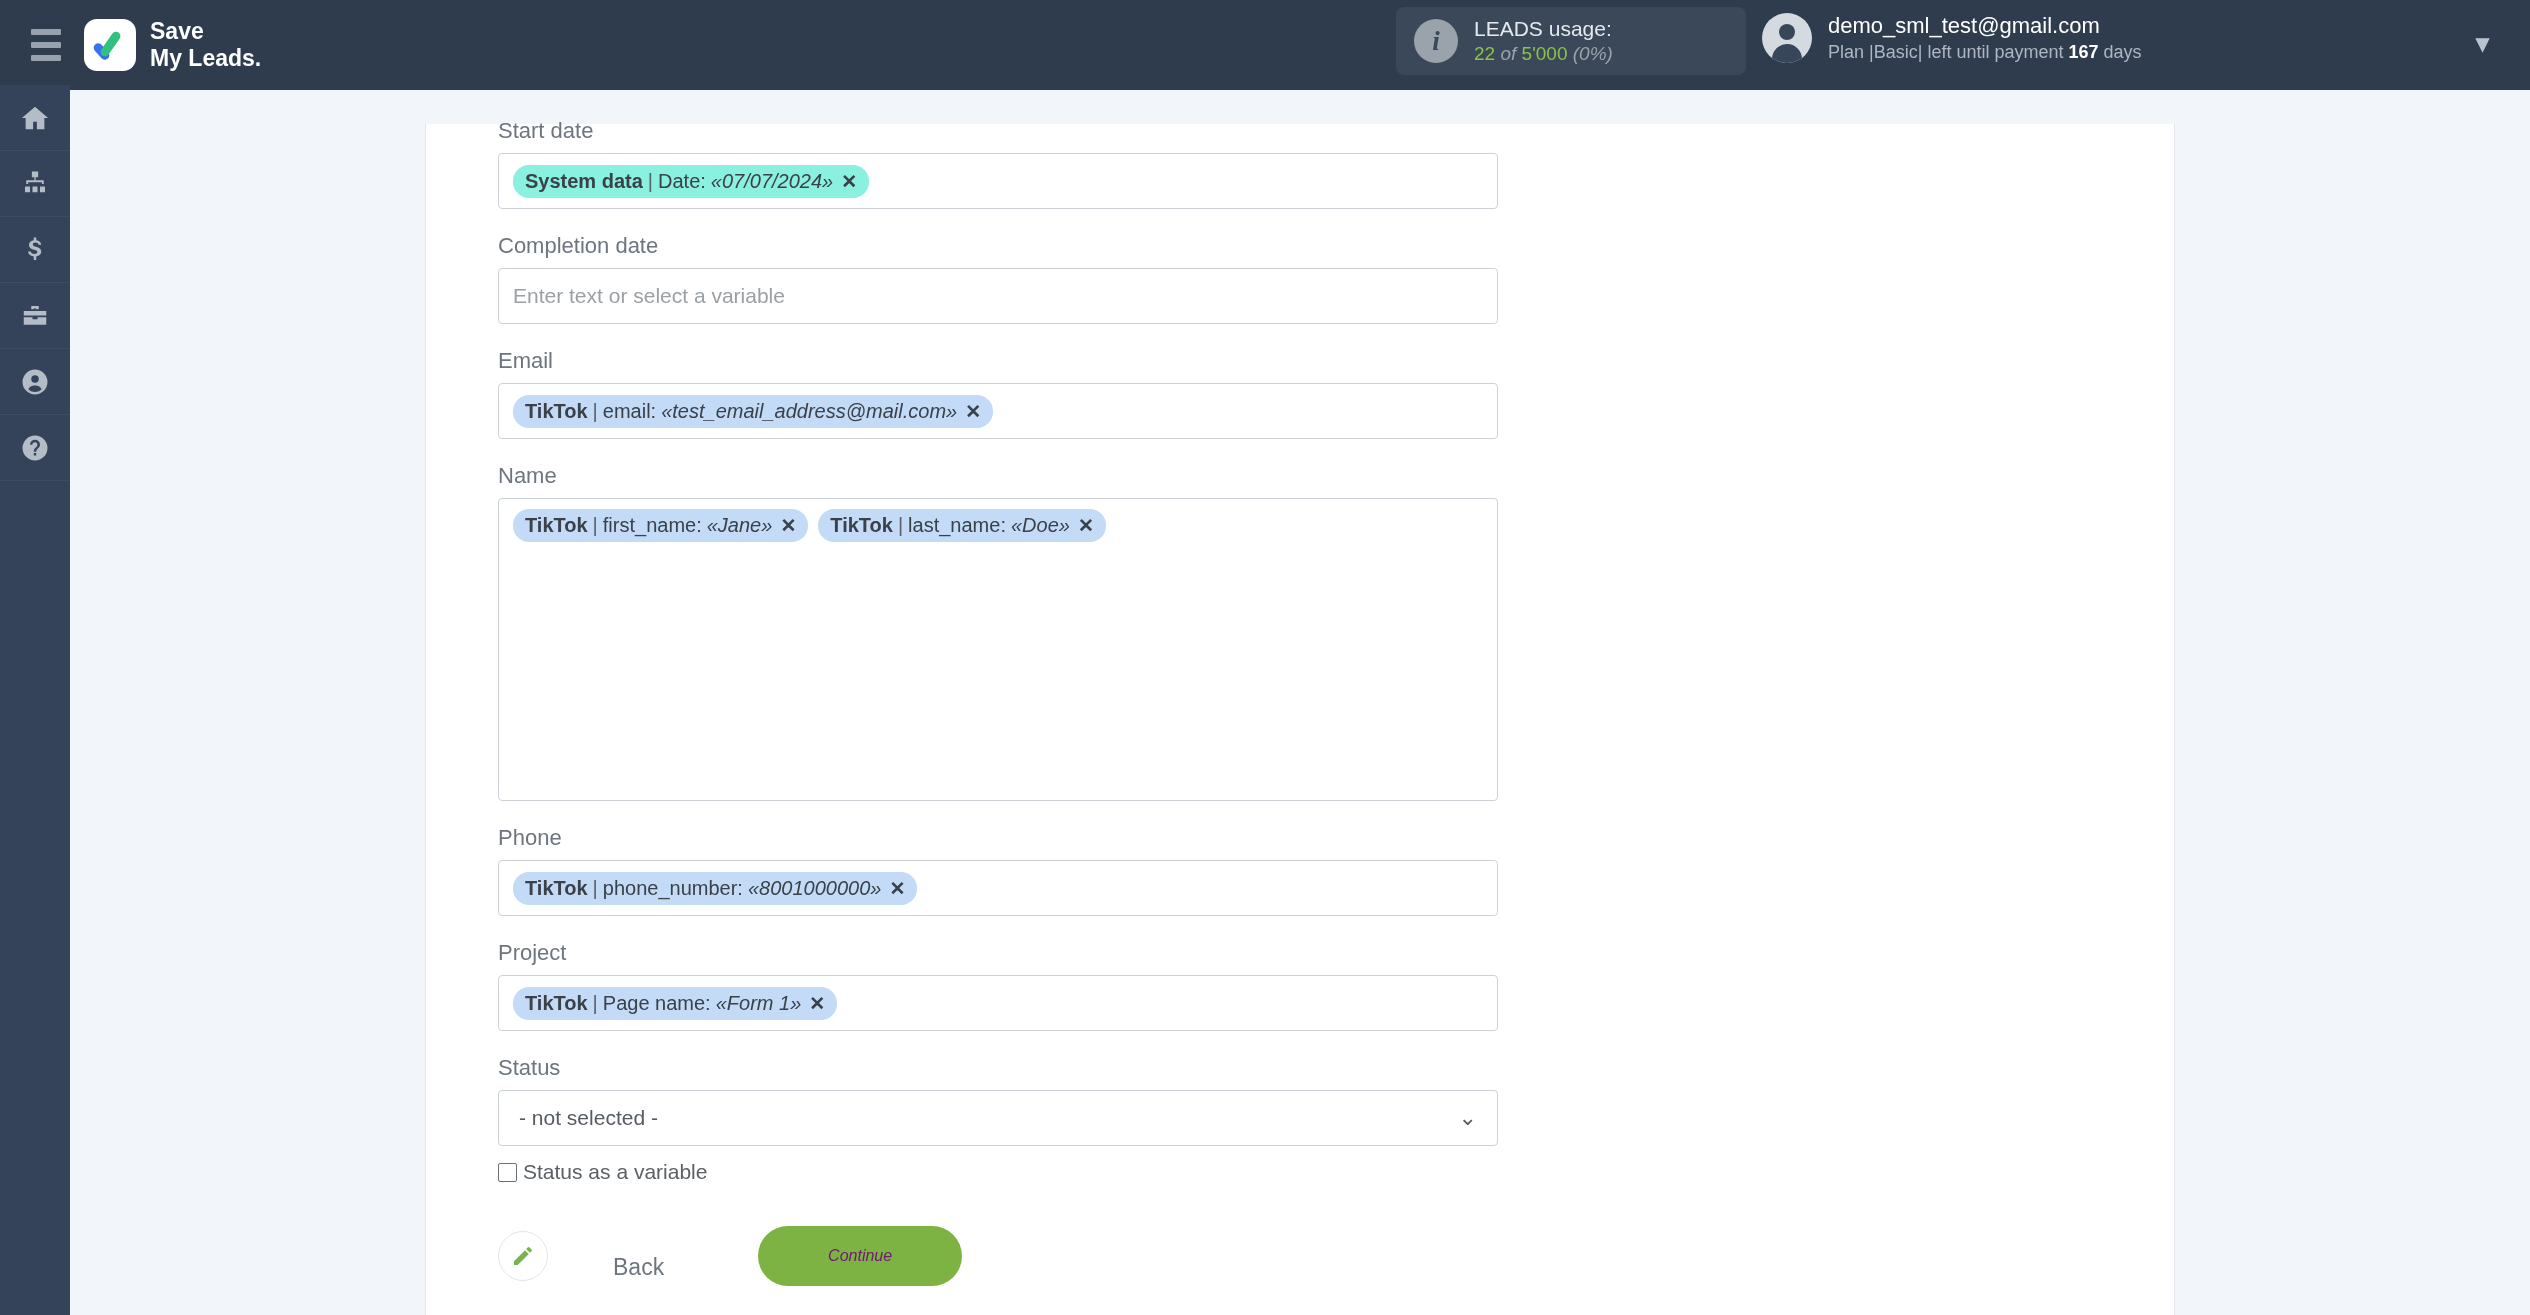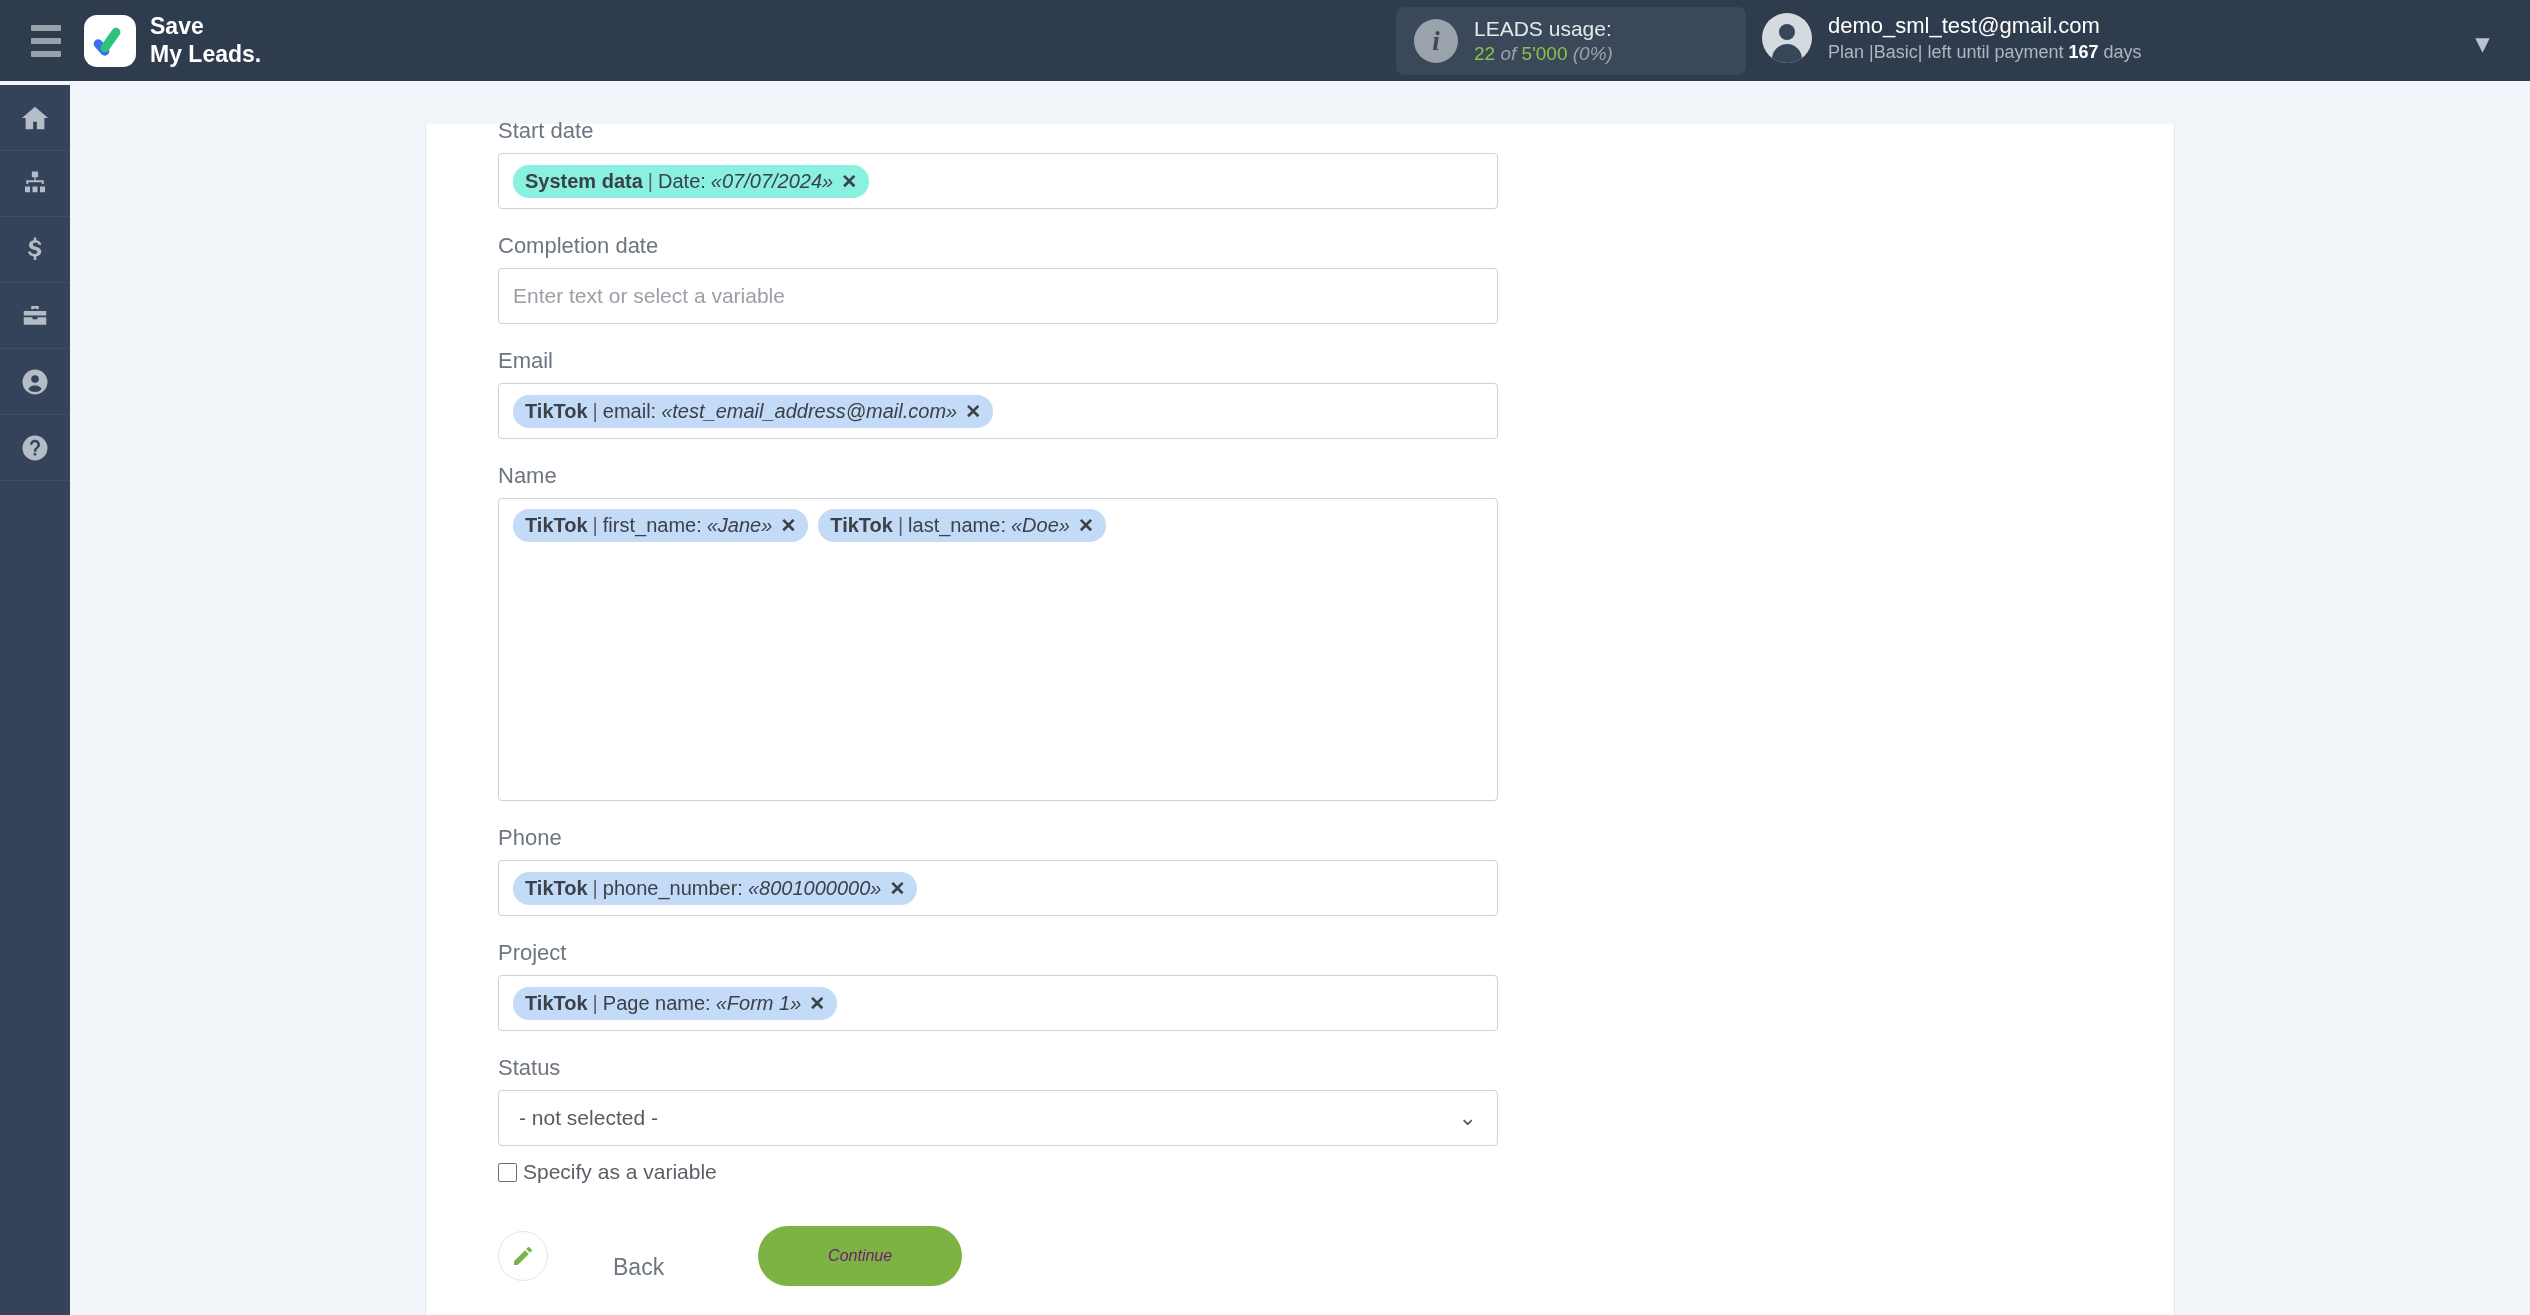--- a/index.html
+++ b/index.html
@@ -6,21 +6,21 @@
   html, body {
     width: 2530px; height: 1315px;
     font-family: "Liberation Sans", sans-serif;
     background: #f2f6fa;
     overflow: hidden;
   }
 
   
   .topbar {
     position: absolute; top: 0; left: 0;
-    width: 2530px; height: 81px;
+    width: 2530px; height: 90px;
     background: #2e3c4d;
     display: flex; align-items: center;
   }
   .burger {
     width: 60px; margin-left: 16px;
     display: flex; flex-direction: column; gap: 7px;
     align-items: center; cursor: pointer;
   }
   .burger span { display: block; width: 30px; height: 6px; background: #98a2ad; border-radius: 1px; }
 
@@ -318,21 +318,21 @@
       </div>
       <div class="field">
         <div class="flabel">Status</div>
         <div class="selectbox">
           <span>- not selected -</span>
           <span class="chev">⌄</span>
         </div>
       </div>
       <div class="checkrow">
         <span class="checkbox"></span>
-        <span class="clabel">Specify as a variable</span>
+        <span class="clabel">Status as a variable</span>
       </div>
       <div class="actions">
         <div class="back-btn">
           <span class="back-circle">
             <svg viewBox="0 0 24 24">
               <path d="M3 17.25V21h3.75L17.8 9.94l-3.75-3.75L3 17.25zM20.7 7.04a1 1 0 000-1.41l-2.34-2.34a1 1 0 00-1.41 0l-1.83 1.83 3.75 3.75 1.83-1.83z"></path>
             </svg>
           </span>
           <span class="back-label">Back</span>
         </div>

